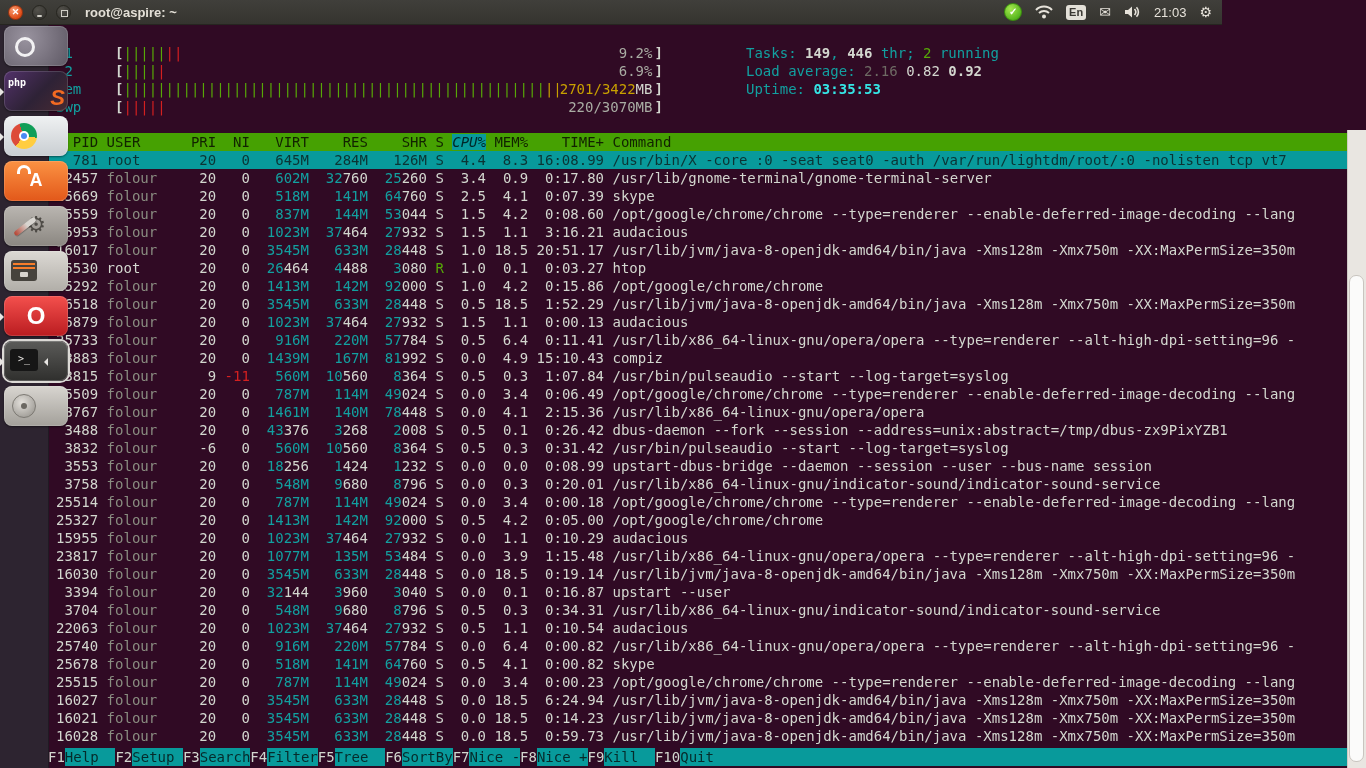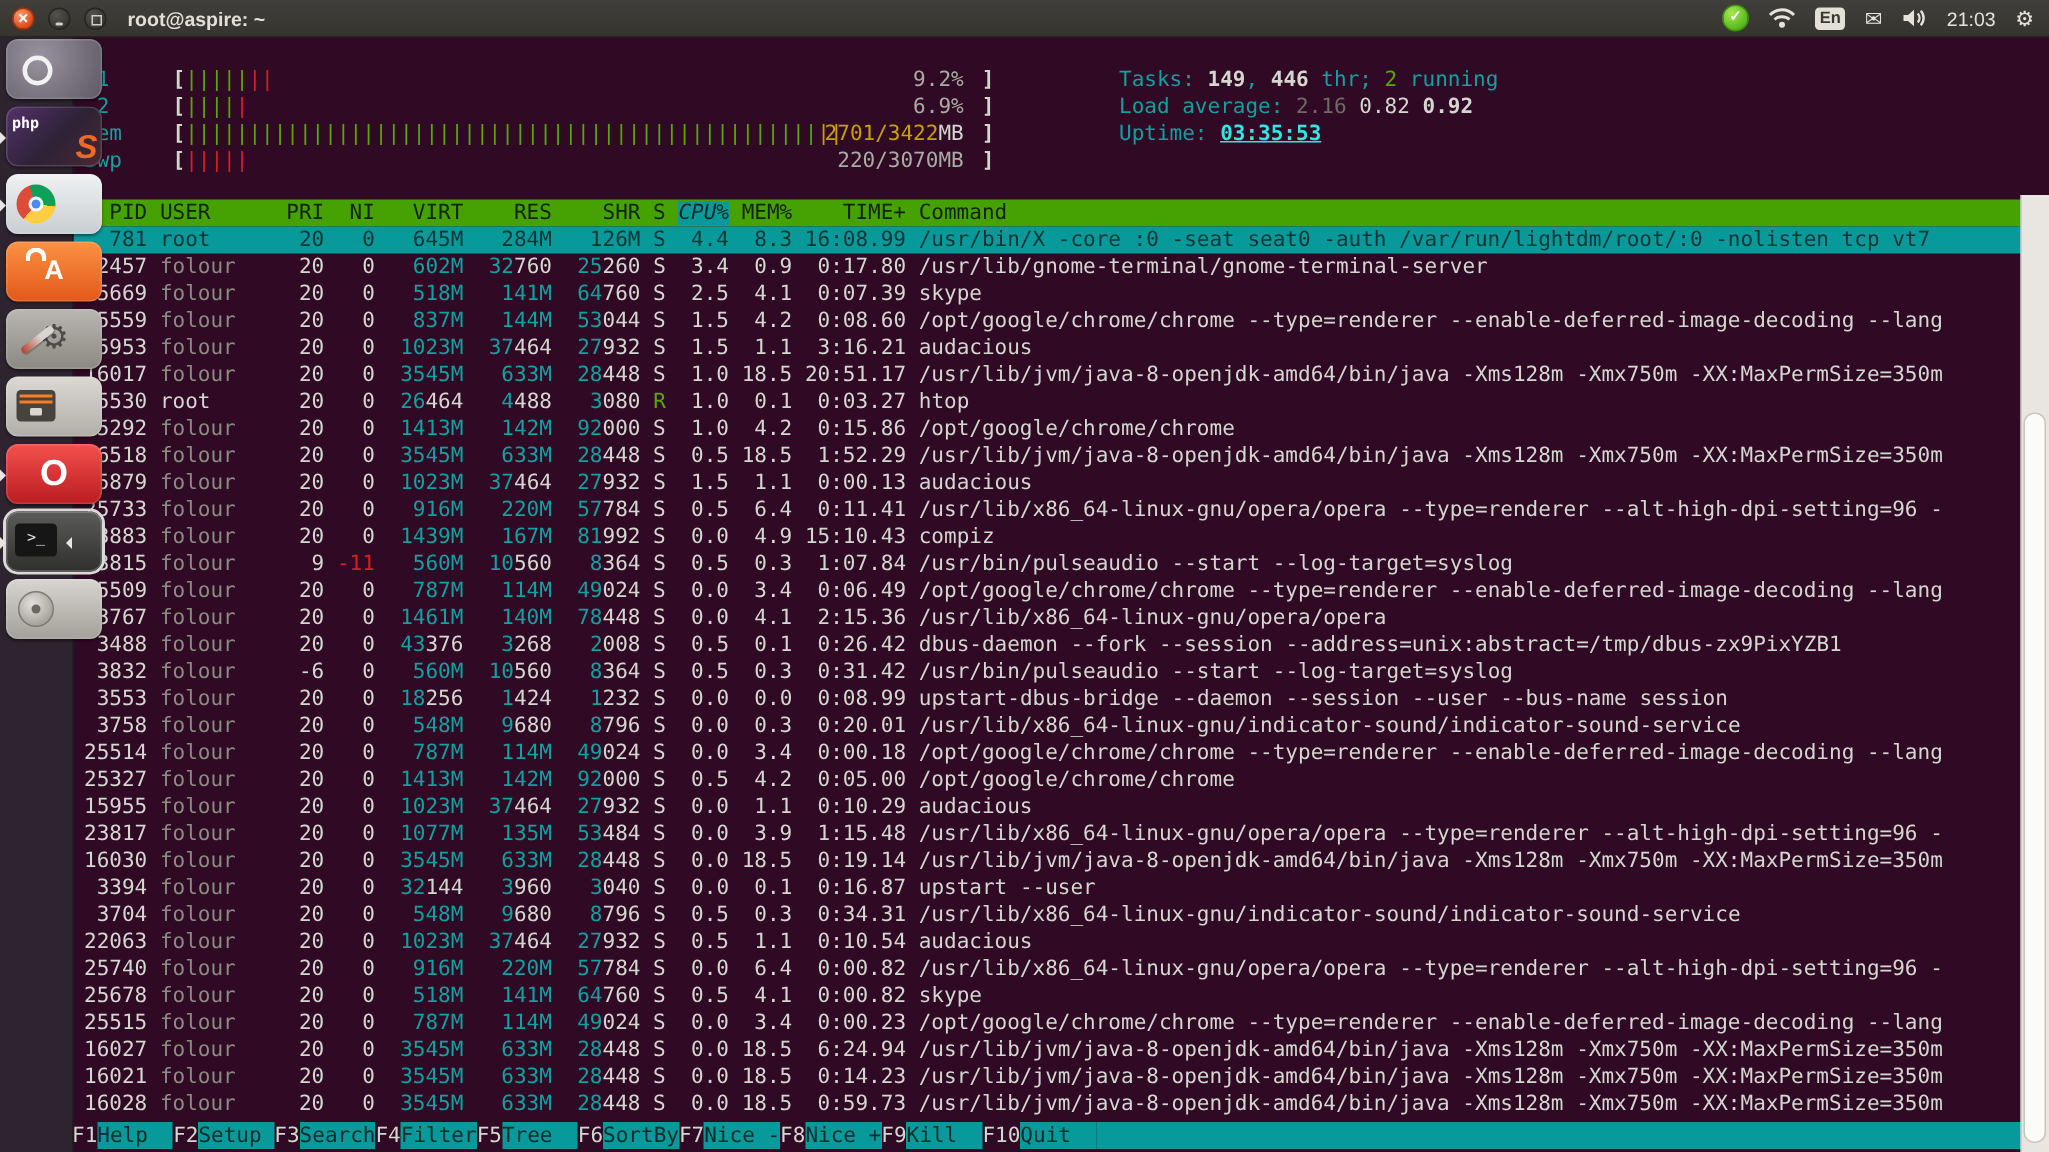--- a/index.html
+++ b/index.html
@@ -1,19 +1,19 @@
 <!DOCTYPE html>
 <html><head>
 <meta charset="utf-8">
 <style>
   html,body{margin:0;padding:0;background:#222;}
   .screen{position:relative;width:1366px;height:768px;overflow:hidden;background:#300a24;
           font-family:"Liberation Sans",sans-serif;}
   
-  .top-panel{position:absolute;left:0;top:0;width:1366px;height:24px;
+  .top-panel{position:absolute;left:0;top:0;width:1222px;height:24px;
              background:linear-gradient(#403f3b,#35342f);border-bottom:1px solid #262520;
              display:flex;align-items:center;z-index:30;}
   .win-controls{display:flex;gap:9px;margin-left:8px;align-items:center;}
   .wbtn{width:15px;height:15px;border-radius:50%;position:relative;box-sizing:border-box;}
   .wbtn.close{background:radial-gradient(circle at 35% 30%,#fa9d72,#df4b16 70%);border:1px solid #9a3410;}
   .wbtn.close::after{content:"✕";position:absolute;left:0;right:0;top:-1px;text-align:center;
                      font-size:9px;color:#fff;font-weight:bold;line-height:15px;}
   .wbtn.min,.wbtn.max{background:radial-gradient(circle at 35% 30%,#54524c,#383733 70%);border:1px solid #26251f;}
   .wbtn.min::after{content:"";position:absolute;left:4px;right:4px;top:9px;height:2px;background:#cfcdc5;border-radius:1px;}
   .wbtn.max::after{content:"";position:absolute;left:4px;top:4px;width:5px;height:5px;border:1.5px solid #cfcdc5;}
@@ -65,31 +65,31 @@
   .t-disks{background:linear-gradient(#d8d5d0,#a3a09a);}
   .disk-platter{position:absolute;left:8px;top:8px;width:24px;height:24px;border-radius:50%;
                 background:radial-gradient(circle at 40% 35%,#e4e1dc,#8f8c86);border:1px solid #7c7973;box-sizing:border-box;}
   .disk-hole{position:absolute;left:17px;top:17px;width:6px;height:6px;border-radius:50%;background:#6b6862;}
   
   .terminal{position:absolute;left:48px;top:24px;width:1318px;height:744px;background:#300a24;}
   pre{margin:0;font:14px/18px "DejaVu Sans Mono",monospace;white-space:pre;}
   .htop{position:absolute;left:0;top:0;right:18px;bottom:0;overflow:hidden;}
   .meters{position:absolute;left:8px;top:20px;}
   .minner{display:inline-block;width:63ch;position:relative;vertical-align:top;}
-  .mright{position:absolute;right:12px;top:0;}
+  .mright{position:absolute;right:2px;top:0;}
   .stats{position:absolute;left:698px;top:20px;}
   .hdr-row{position:absolute;left:0;right:0;top:109px;height:18px;background:#46a102;padding-left:8px;}
   .hdr-row span{color:#122300;}
   .hdr-sort{background:#089a9b;color:#002828 !important;font-style:italic;}
   .rows{position:absolute;left:0;right:0;top:127px;}
   .prow{height:18px;padding-left:8px;overflow:hidden;}
   .prow.sel{background:#089a9b;}
   .prow.sel span{color:#0b3434 !important;}
   .c-w{color:#d3d7cf;} .c-dim{color:#8a8d81;} .c-cy{color:#12a0a0;} .c-gr{color:#57a807;}
-  .c-rd{color:#d42020;} .c-yl{color:#c8a000;} .c-bcy{color:#35e4e4;text-decoration:underline;} .c-mg{color:#a9aca3;} .c-dg{color:#6e6b64;}
+  .c-rd{color:#d42020;} .c-yl{color:#c8a000;} .c-bcy{color:#35e4e4;} .c-mg{color:#a9aca3;} .c-dg{color:#6e6b64;}
   .b{font-weight:bold;}
   .fkeys{position:absolute;left:0;right:0;bottom:2px;height:18px;display:flex;margin-top:28px;}
   .fk{color:#d3d7cf;font:14px/18px "DejaVu Sans Mono",monospace;white-space:pre;}
   .fl{color:#062b2b;background:#089a9b;font:14px/18px "DejaVu Sans Mono",monospace;white-space:pre;}
   .fl.fill{flex:1;}
   
   .sb-track{position:absolute;right:0;top:106px;bottom:0;width:18px;background:#e9e6e1;border-left:1px solid #cfcbc5;}
   .sb-thumb{position:absolute;right:2px;top:145px;bottom:6px;width:13px;background:#fbfbfa;
             border:1px solid #c9c5bf;border-radius:7px;}
 </style>

